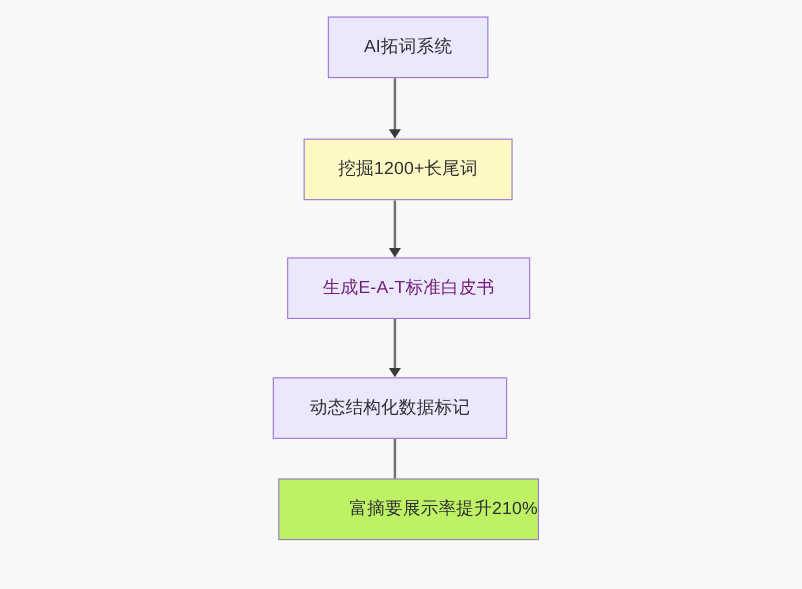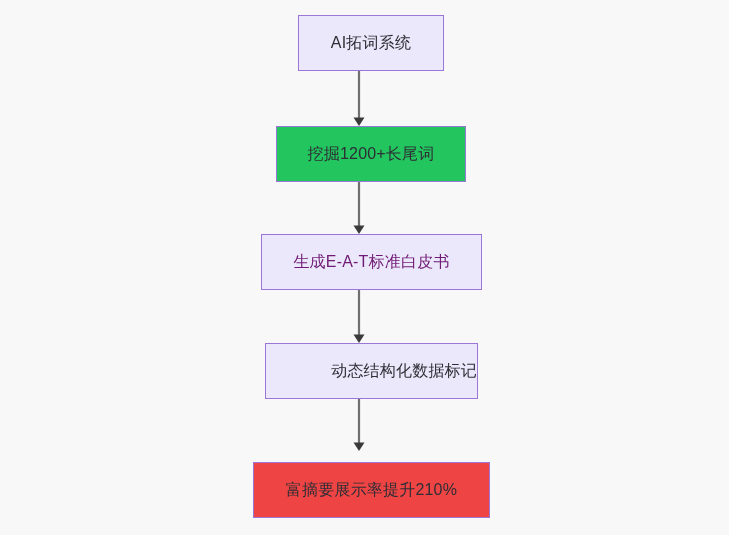--- a/index.html
+++ b/index.html
@@ -71,25 +71,25 @@
     </div>
     <div class="edge" style="left: 347px; top: 399px; height: 52px;">
       <svg width="24" height="52" viewBox="0 0 24 52">
         <line x1="12" y1="0" x2="12" y2="45" stroke="#707070" stroke-width="2.2"></line>
         <polygon points="6.5,43.5 17.5,43.5 12,52" fill="#3a3a3a"></polygon>
       </svg>
     </div>
     <div class="node" style="left: 298px; top: 15px; width: 146px; height: 56px; background: rgb(235, 232, 251); border-color: rgb(154, 118, 216);">
       <span class="node-label" style="color: rgb(46, 46, 53);">AI拓词系统</span>
     </div>
-    <div class="node" style="left: 276px; top: 126px; width: 190px; height: 56px; background: #22c55e; border-color: rgb(154, 118, 216);">
+    <div class="node" style="left: 276px; top: 126px; width: 190px; height: 56px; background: #fef9c3; border-color: rgb(154, 118, 216);">
       <span class="node-label" style="color: rgb(46, 46, 53);">挖掘1200+长尾词</span>
     </div>
     <div class="node" style="left: 261px; top: 234px; width: 221px; height: 56px; background: rgb(235, 232, 251); border-color: rgb(154, 118, 216);">
       <span class="node-label" style="color: #701a75;">生成E-A-T标准白皮书</span>
     </div>
-    <div class="node" style="left: 265px; top: 343px; width: 213px; height: 56px; background: rgb(235, 232, 251); border-color: rgb(154, 118, 216); justify-content: flex-end;">
+    <div class="node" style="left: 248px; top: 343px; width: 213px; height: 56px; background: rgb(235, 232, 251); border-color: rgb(154, 118, 216);">
       <span class="node-label" style="color: rgb(46, 46, 53);">动态结构化数据标记</span>
     </div>
-    <div class="node" style="left: 253px; top: 462px; width: 237px; height: 56px; background: #ef4444; border-color: rgb(154, 118, 216);">
+    <div class="node" style="left: 253px; top: 435px; width: 237px; height: 56px; background: #bef264; border-color: rgb(154, 118, 216); justify-content: flex-end;">
       <span class="node-label" style="color: rgb(46, 46, 53);">富摘要展示率提升210%</span>
     </div>
   </div>
 
 </body></html>

